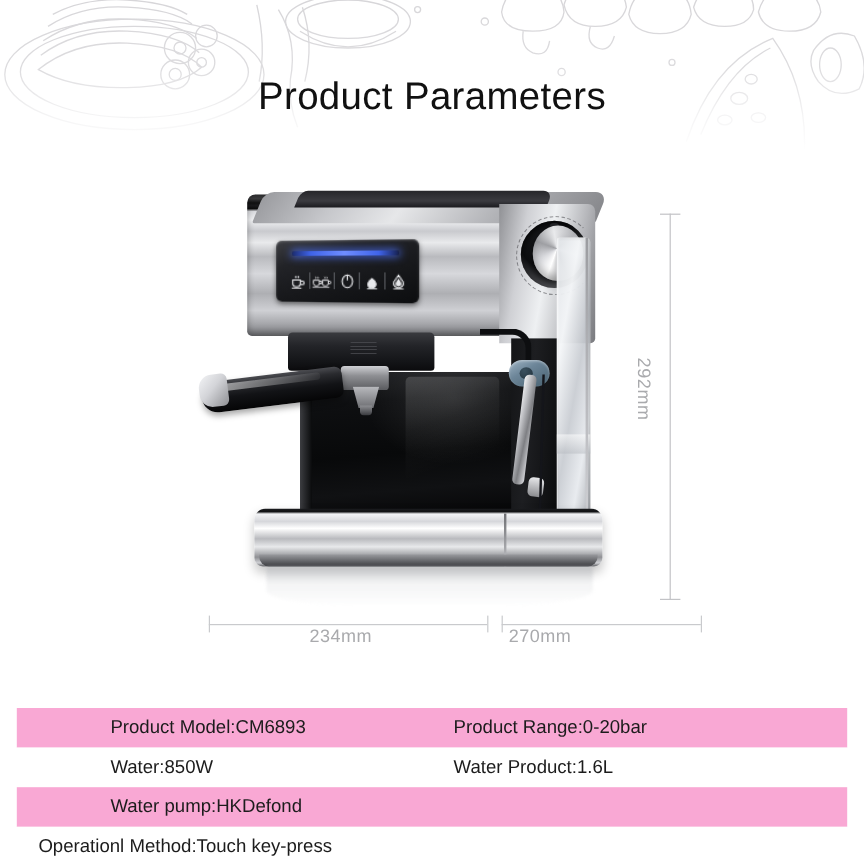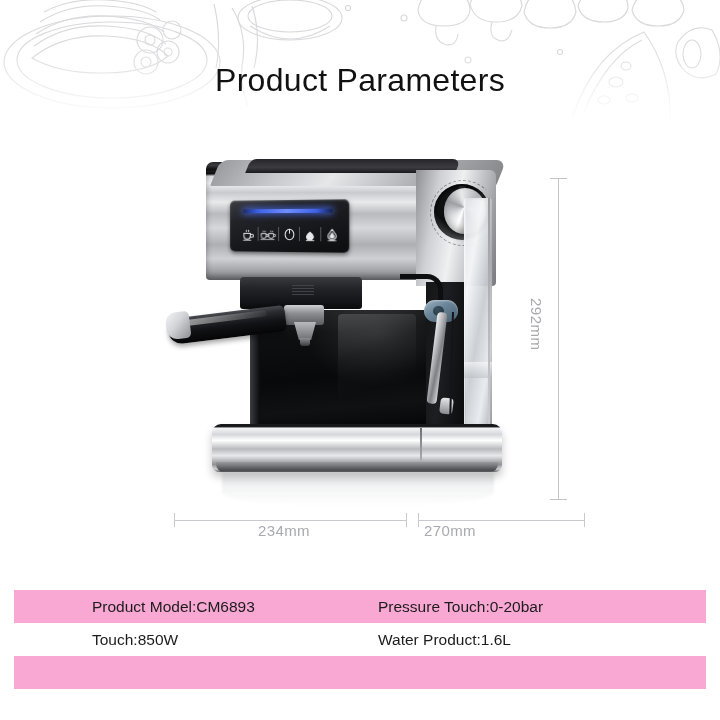--- a/index.html
+++ b/index.html
@@ -485,29 +485,31 @@
     </div>
     <div class="dim-label left">234mm</div>
     <div class="dim-label right">270mm</div>
 
   </div>
 
   <div class="spec">
 
     <div class="spec-row odd">
       <div class="spec-cell">Product Model:CM6893</div>
-      <div class="spec-cell right">Pressure Touch:0-20bar</div>
+      <div class="spec-cell right">Product Range:0-20bar</div>
     </div>
 
     <div class="spec-row even">
-      <div class="spec-cell">Touch:850W</div>
+      <div class="spec-cell">Water:850W</div>
       <div class="spec-cell right">Water Product:1.6L</div>
     </div>
 
     <div class="spec-row odd">
+      <div class="spec-cell">Water pump:HKDefond</div>
     </div>
 
     <div class="spec-row even">
+      <div class="spec-cell right">Operationl Method:Touch key-press</div>
     </div>
 
   </div>
 
 </div>
 
 </body></html>

